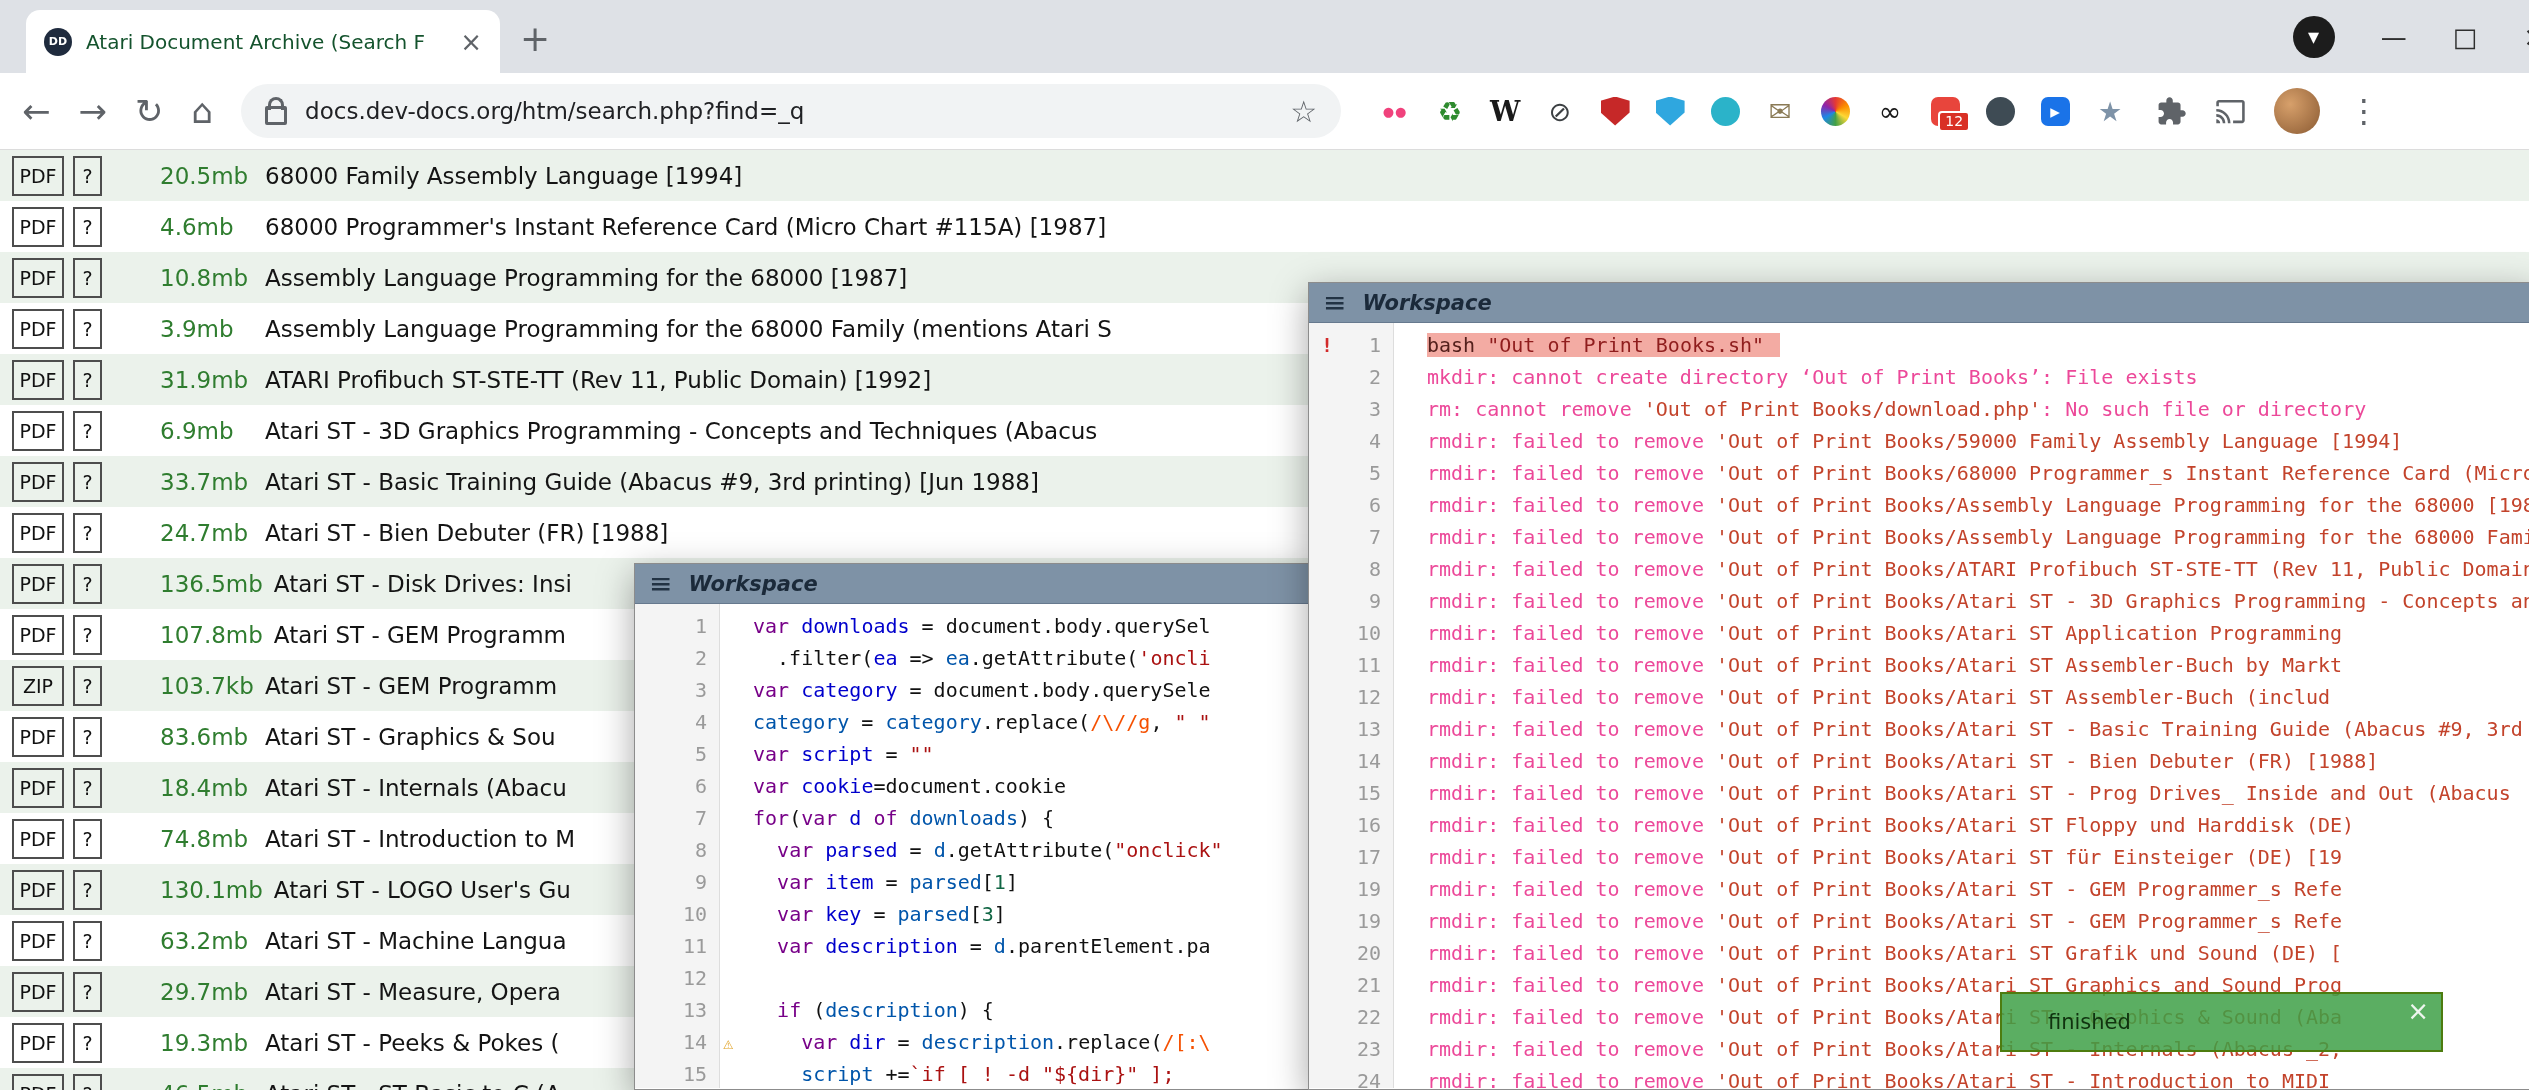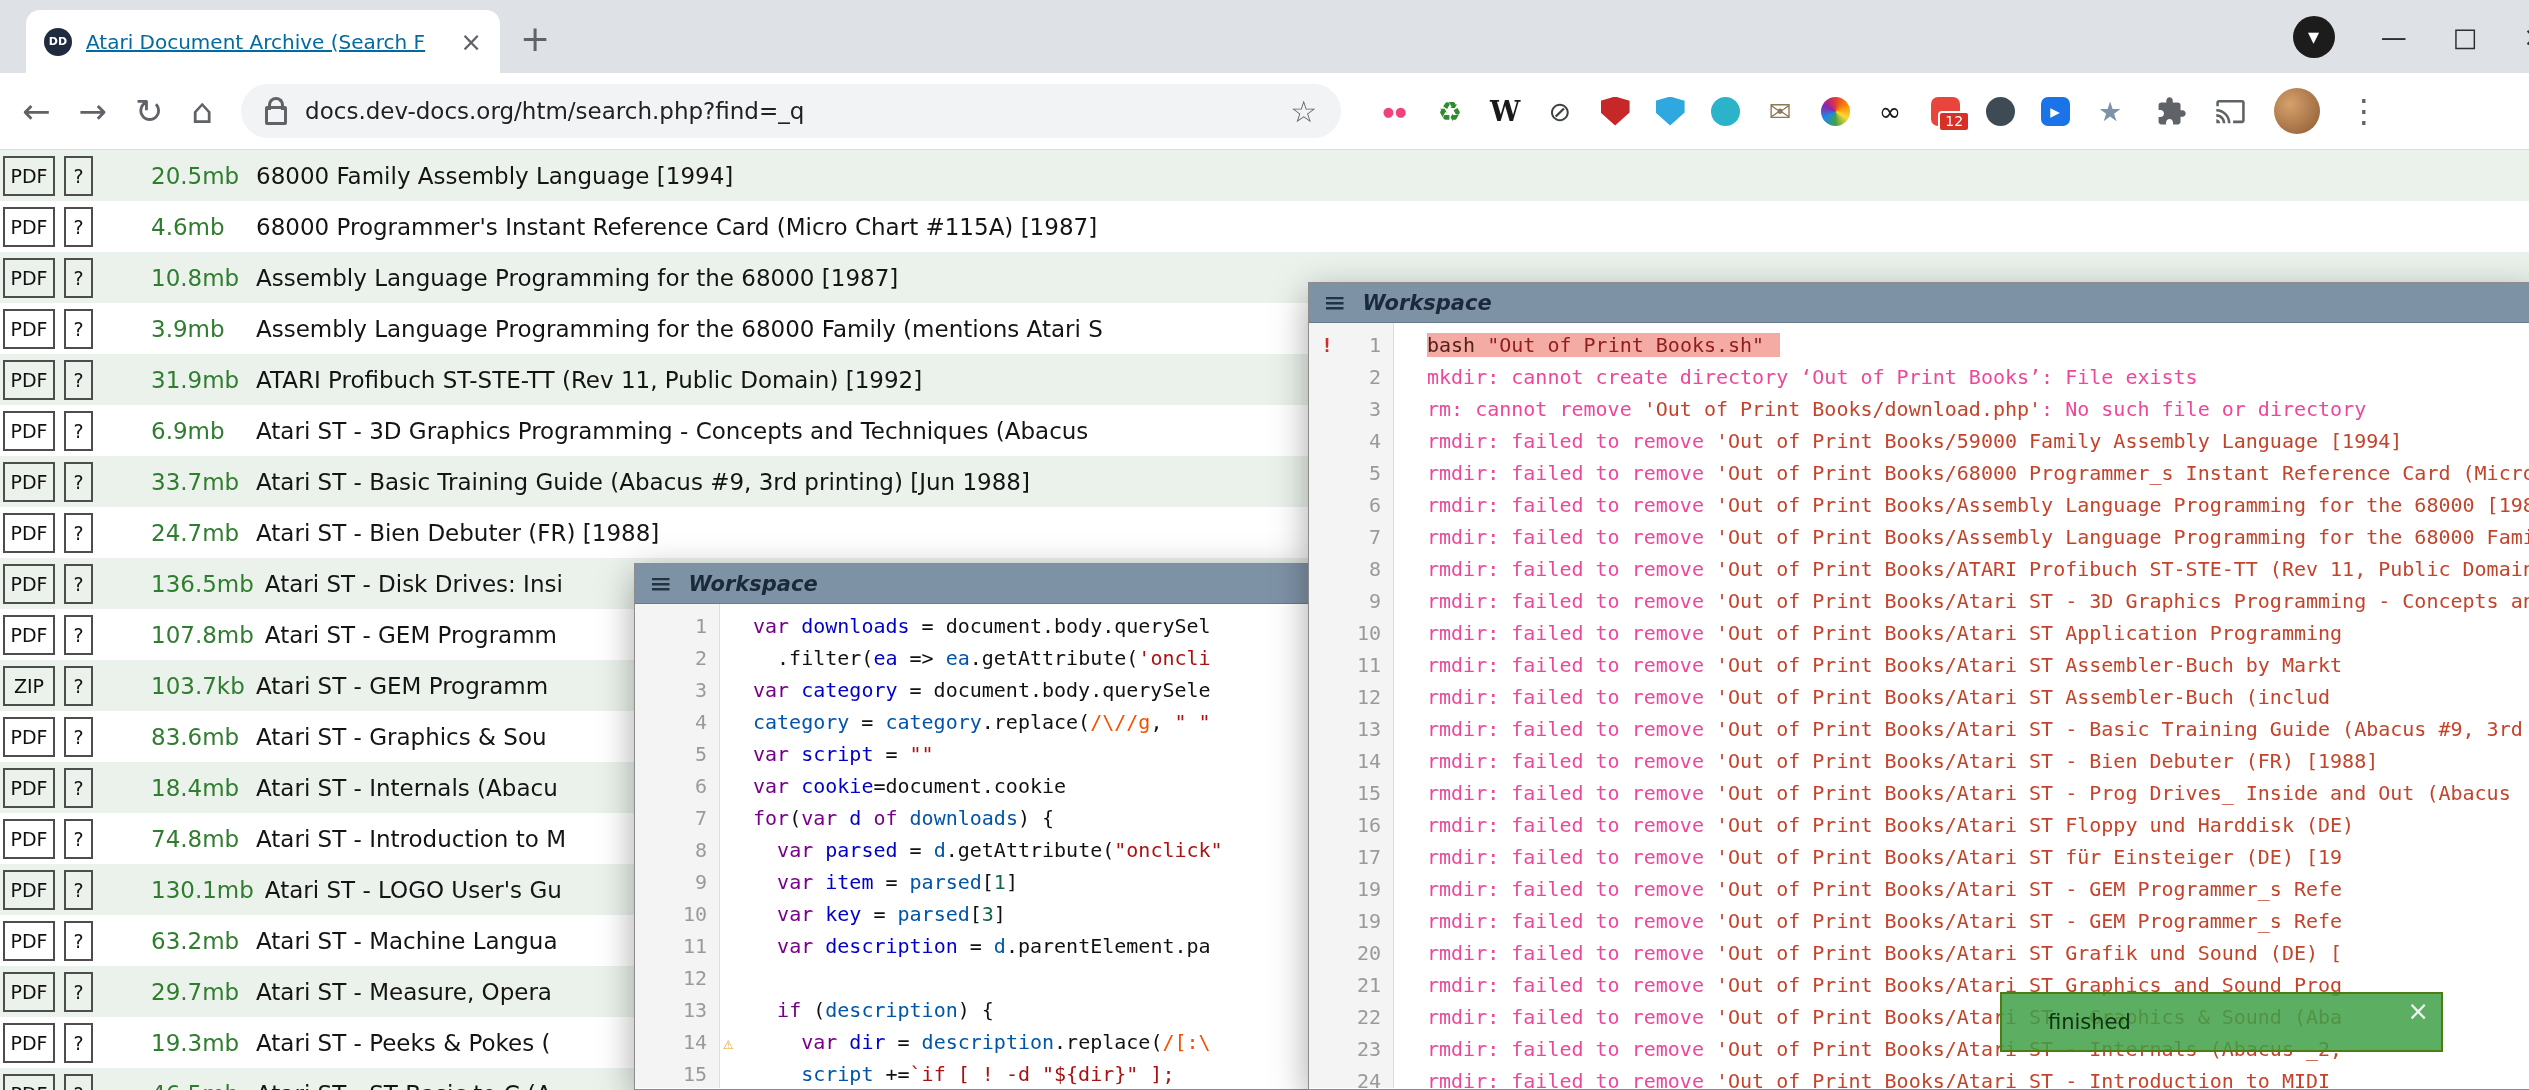--- a/index.html
+++ b/index.html
@@ -5,21 +5,21 @@
   html,body{margin:0;padding:0;background:#444;}
   .screen{position:relative;width:2529px;height:1090px;overflow:hidden;background:#fff;
           font-family:"DejaVu Sans","Liberation Sans",sans-serif;}
 
   
   .tabstrip{position:absolute;left:0;top:0;width:100%;height:73px;background:#dee1e6;padding-left:28px;}
   .tab{position:absolute;left:26px;top:10px;width:474px;height:63px;background:#fff;
        border-radius:14px 14px 0 0;display:flex;align-items:center;gap:14px;padding:0 18px;box-sizing:border-box;}
   .favicon{width:28px;height:28px;border-radius:50%;background:#1f2b3e;color:#fff;font-size:11px;font-weight:bold;
            display:grid;place-items:center;flex-shrink:0;}
-  .tab-title{flex:1;font-size:20px;color:#0369a1;white-space:nowrap;overflow:hidden;text-decoration:underline;}
+  .tab-title{flex:1;font-size:20px;color:#14532d;white-space:nowrap;overflow:hidden;}
   .tab-close{font-size:26px;color:#5f6368;line-height:1;}
   .newtab{position:absolute;left:520px;top:18px;font-size:36px;color:#5f6368;}
   .strip-right{position:absolute;right:8px;top:0;height:73px;display:flex;align-items:center;gap:46px;padding-right:4px;}
   .media-btn{width:42px;height:42px;border-radius:50%;background:#1c1c1c;color:#fff;display:grid;place-items:center;font-size:22px;}
   .wc{font-size:26px;color:#2f2f2f;}
 
   
   .toolbar{position:absolute;top:73px;left:0;width:100%;height:77px;background:#fff;border-bottom:1px solid #dcdcdc;
            display:flex;align-items:center;gap:28px;padding:0 22px;box-sizing:border-box;}
   .nav{font-size:34px;color:#5f6368;line-height:1;}
@@ -42,21 +42,21 @@
   .ext-glyph.overlay{position:absolute;font-size:19px;}
   .ext-glyph.serif{font-family:"DejaVu Serif","Liberation Serif",serif;font-weight:bold;}
   .ext-badge{position:absolute;right:-7px;bottom:-3px;background:#d93025;color:#fff;font-size:14px;
              padding:1px 5px;border-radius:4px;border:2px solid #fff;line-height:1.1;}
   .toolbtn svg{width:31px;height:31px;fill:#5f6368;display:block;}
   .avatar{width:46px;height:46px;border-radius:50%;background:radial-gradient(circle at 35% 35%,#d7a06b,#8a5a32);flex-shrink:0;}
   .kebab{font-size:32px;color:#5f6368;}
 
   
   .content{position:absolute;top:150px;left:0;right:0;bottom:0;overflow:hidden;background:#fff;}
-  .frow{height:51px;display:flex;align-items:center;padding-left:3px;font-size:23px;box-sizing:border-box;}
+  .frow{height:51px;display:flex;align-items:center;padding-left:12px;font-size:23px;box-sizing:border-box;}
   .frow.alt{background:#ebf2eb;}
   .fbadge{width:52px;height:40px;border:2px solid #4d4d4d;display:grid;place-items:center;font-size:19px;
           color:#111;flex-shrink:0;box-sizing:border-box;}
   .fq{width:29px;height:40px;border:2px solid #4d4d4d;margin-left:9px;display:grid;place-items:center;
       font-size:19px;color:#111;flex-shrink:0;box-sizing:border-box;}
   .fsize{margin-left:58px;min-width:94px;color:#2f7d2f;flex-shrink:0;}
   .ftitle{margin-left:11px;color:#141414;white-space:nowrap;}
 
   
   .workspace{position:absolute;background:#fff;border:1px solid #8c8c8c;box-shadow:0 10px 34px rgba(0,0,0,.35);

